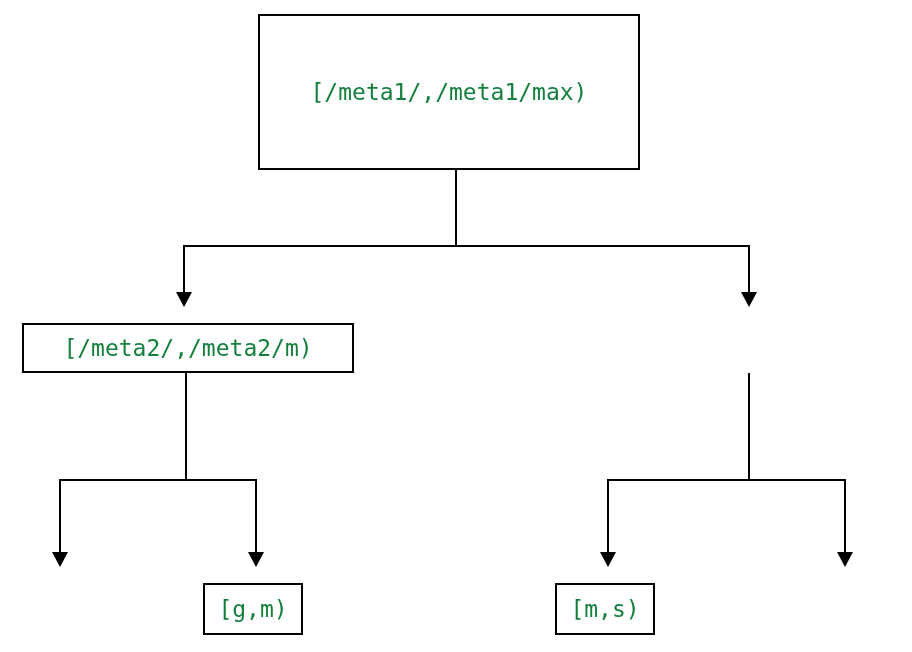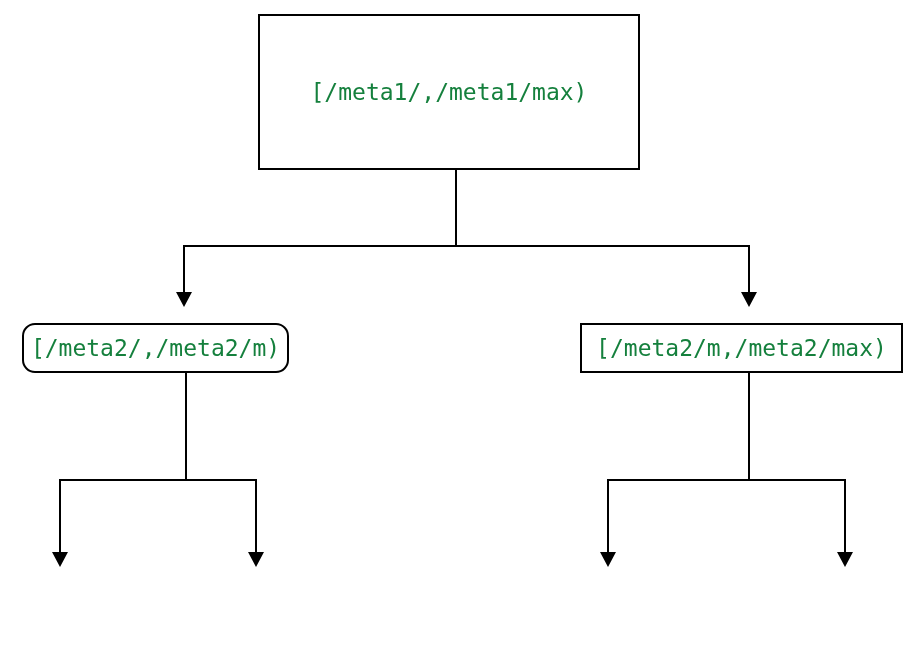--- a/index.html
+++ b/index.html
@@ -37,21 +37,21 @@
     background: #ffffff;
     box-sizing: border-box;
     display: flex;
     align-items: center;
     justify-content: center;
     color: #15803d;
     font-size: 23px;
     white-space: nowrap;
   }
   .n-root  { left: 258px; top: 14px;  width: 382px; height: 156px; }
-  .n-left  { left: 22px;  top: 323px; width: 267px; height: 50px; border-radius: 13px; }
+  .n-left  { left: 22px;  top: 323px; width: 332px; height: 50px; }
   .n-right { left: 580px; top: 323px; width: 323px; height: 50px; }
   .n-ag    { left: 8px;   top: 583px; width: 100px; height: 52px; }
   .n-gm    { left: 203px; top: 583px; width: 100px; height: 52px; }
   .n-ms    { left: 555px; top: 583px; width: 100px; height: 52px; }
   .n-smax  { left: 778px; top: 583px; width: 130px; height: 52px; }
 </style>
 </head>
 <body>
 
 <div class="canvas">
@@ -90,21 +90,24 @@
   </svg>
 
   <div class="node n-root">
     <span>[/meta1/,/meta1/max)</span>
   </div>
 
   <div class="node n-left">
     <span>[/meta2/,/meta2/m)</span>
   </div>
 
-  <div class="node n-right">
-    <span>[/meta2/m,/meta2/max)</span>
+
+
+  <div class="node n-gm">
+    <span>[g,m)</span>
   </div>
 
-
-
+  <div class="node n-ms">
+    <span>[m,s)</span>
+  </div>
 
 
 </div>
 
 </body></html>

